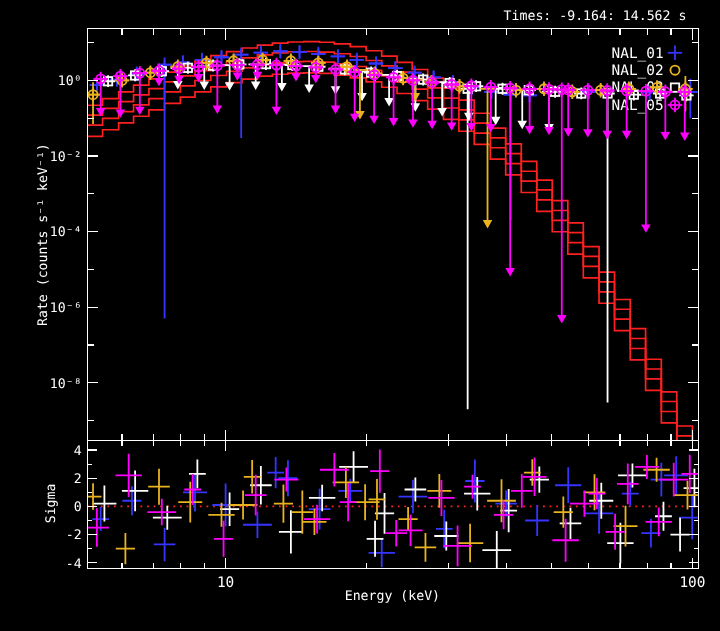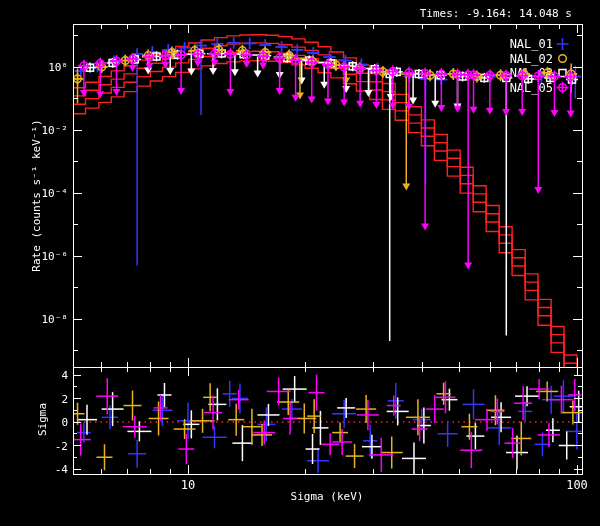--- a/index.html
+++ b/index.html
@@ -884,17 +884,17 @@
         <text x="68" y="323" text-anchor="end">10⁻⁸</text>
         <text x="68" y="379" text-anchor="end">4</text>
         <text x="68" y="402.5" text-anchor="end">2</text>
         <text x="68" y="426" text-anchor="end">0</text>
         <text x="68" y="449.5" text-anchor="end">-2</text>
         <text x="68" y="473" text-anchor="end">-4</text>
         <text x="188" y="489" text-anchor="middle" font-size="12">10</text>
         <text x="577" y="489" text-anchor="middle" font-size="12">100</text>
       </g>
     </svg>
-  <div class="overlay title">Times: -9.164: 14.048 s</div>
+  <div class="overlay title">Times: -9.164: 14.562 s</div>
   <div class="overlay ylabel-rate">Rate (counts s⁻¹ keV⁻¹)</div>
   <div class="overlay ylabel-sigma">Sigma</div>
-  <div class="overlay xlabel">Sigma (keV)</div>
+  <div class="overlay xlabel">Energy (keV)</div>
 </div>
 
 </body></html>

